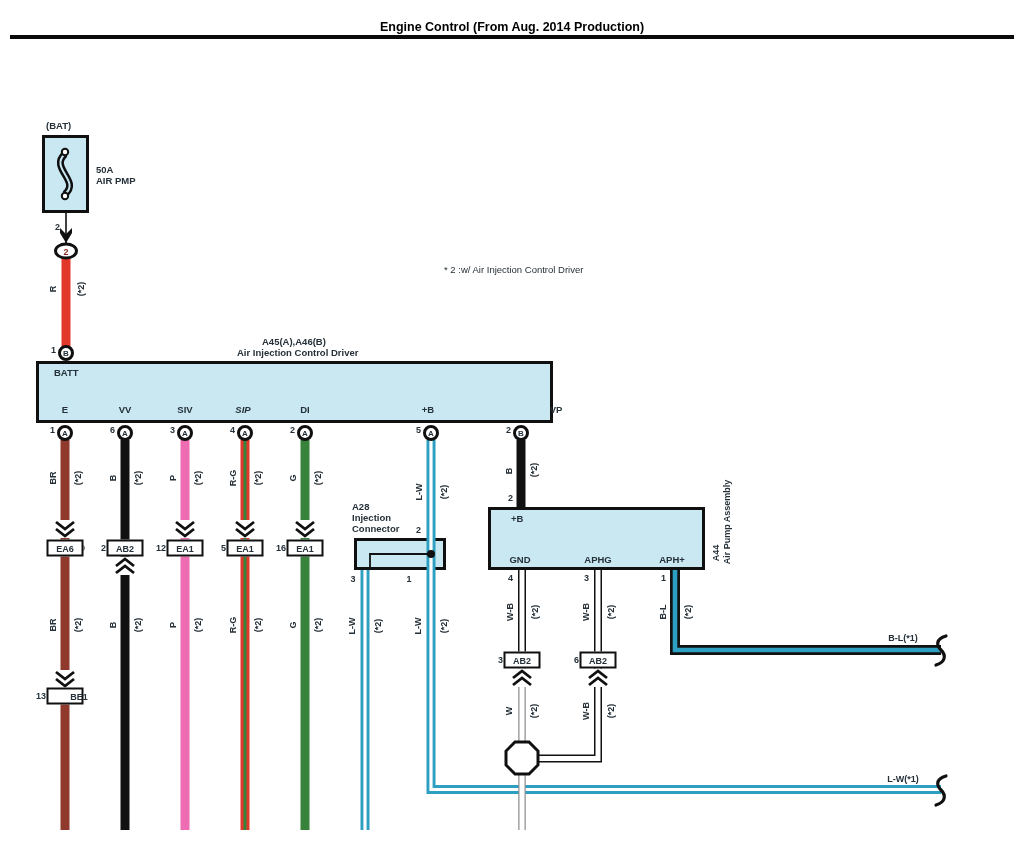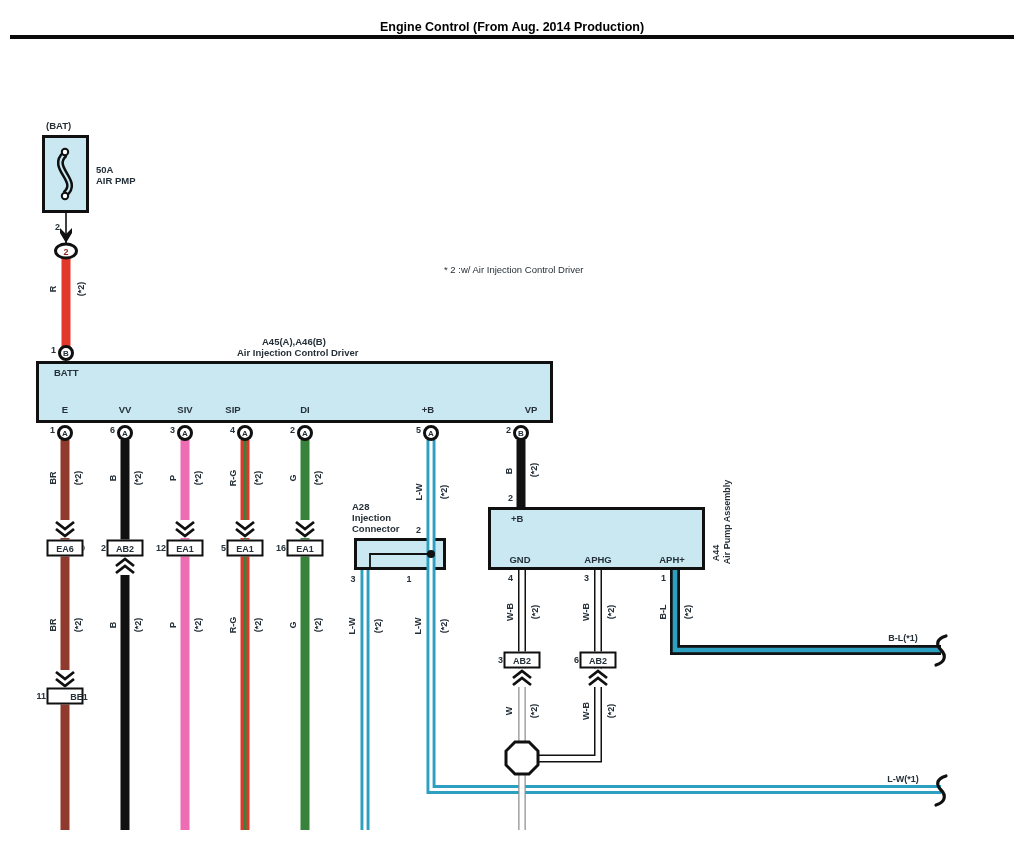--- a/index.html
+++ b/index.html
@@ -130,24 +130,24 @@
     <div class="hl r" style="left:56px; top:350px;">1</div>
     <div class="pin-circle" style="left:66px; top:353px;">B</div>
 
     <div class="hl l big" style="left:246px; top:342px;margin-left:16px;">A45(A),A46(B)</div>
     <div class="hl l big" style="left:237px; top:353px;">Air Injection Control Driver</div>
     <div class="hl l big" style="left:54px; top:373px;">BATT</div>
 
     <div class="hl c big" style="left:65px;  top:410px;">E</div>
     <div class="hl c big" style="left:125px; top:410px;">VV</div>
     <div class="hl c big" style="left:185px; top:410px;">SIV</div>
-    <div class="hl c big" style="left:233px; top:410px;">SIP</div>
+    <div class="hl c big" style="left:243px; top:410px;font-style:italic;">SIP</div>
     <div class="hl c big" style="left:305px; top:410px;">DI</div>
     <div class="hl c big" style="left:428px; top:410px;">+B</div>
-    <div class="hl c big" style="left:531px; top:410px;">VP</div>
+    <div class="hl c big" style="left:556px; top:410px;">VP</div>
 
     <div class="hl r" style="left:55px;  top:430px;">1</div>
     <div class="pin-circle" style="left:65px;  top:433px;">A</div>
     <div class="hl r" style="left:115px; top:430px;">6</div>
     <div class="pin-circle" style="left:125px; top:433px;">A</div>
     <div class="hl r" style="left:175px; top:430px;">3</div>
     <div class="pin-circle" style="left:185px; top:433px;">A</div>
     <div class="hl r" style="left:235px; top:430px;">4</div>
     <div class="pin-circle" style="left:245px; top:433px;">A</div>
     <div class="hl r" style="left:295px; top:430px;">2</div>
@@ -219,21 +219,21 @@
     <div class="vl" style="left:233px; top:625px;">R-G</div>
     <div class="vl" style="left:258px; top:625px;">(*2)</div>
     <div class="vl" style="left:293px; top:625px;">G</div>
     <div class="vl" style="left:318px; top:625px;">(*2)</div>
 
     <svg class="icon" style="left:53px; top:670px;" width="24" height="18">
       <rect x="0" y="0" width="24" height="18" fill="#fff"></rect>
       <polyline points="3,2 12,9 21,2" stroke="#101010" stroke-width="2.8" fill="none"></polyline>
       <polyline points="3,9 12,16 21,9" stroke="#101010" stroke-width="2.8" fill="none"></polyline>
     </svg>
-    <div class="hl r" style="left:46px; top:696px;">11</div>
+    <div class="hl r" style="left:46px; top:696px;">13</div>
     <div class="conn-box" style="left:65px; top:696px;padding-left:28px;">BE1</div>
 
     <div class="hl l big" style="left:352px; top:507px;">A28</div>
     <div class="hl l big" style="left:352px; top:518px;">Injection</div>
     <div class="hl l big" style="left:352px; top:529px;">Connector</div>
     <div class="hl r" style="left:421px; top:530px;">2</div>
     <div class="hl c" style="left:353px; top:579px;">3</div>
     <div class="hl c" style="left:409px; top:579px;">1</div>
     <div class="vl" style="left:352px; top:626px;">L-W</div>
     <div class="vl" style="left:378px; top:626px;">(*2)</div>

